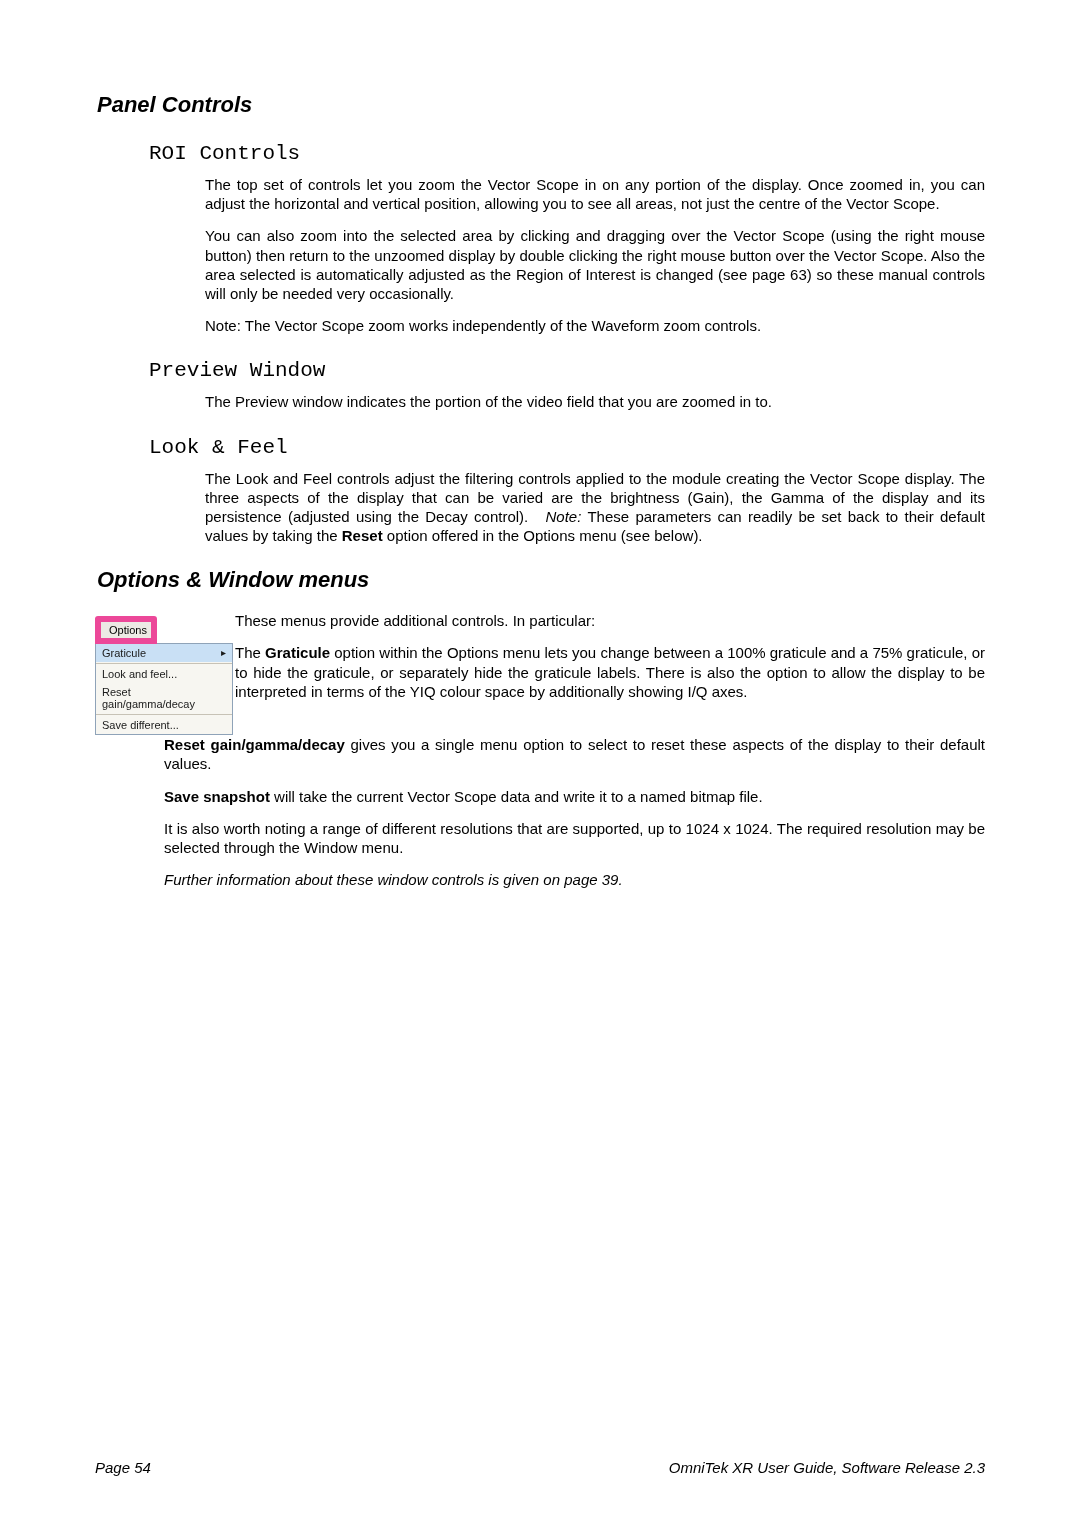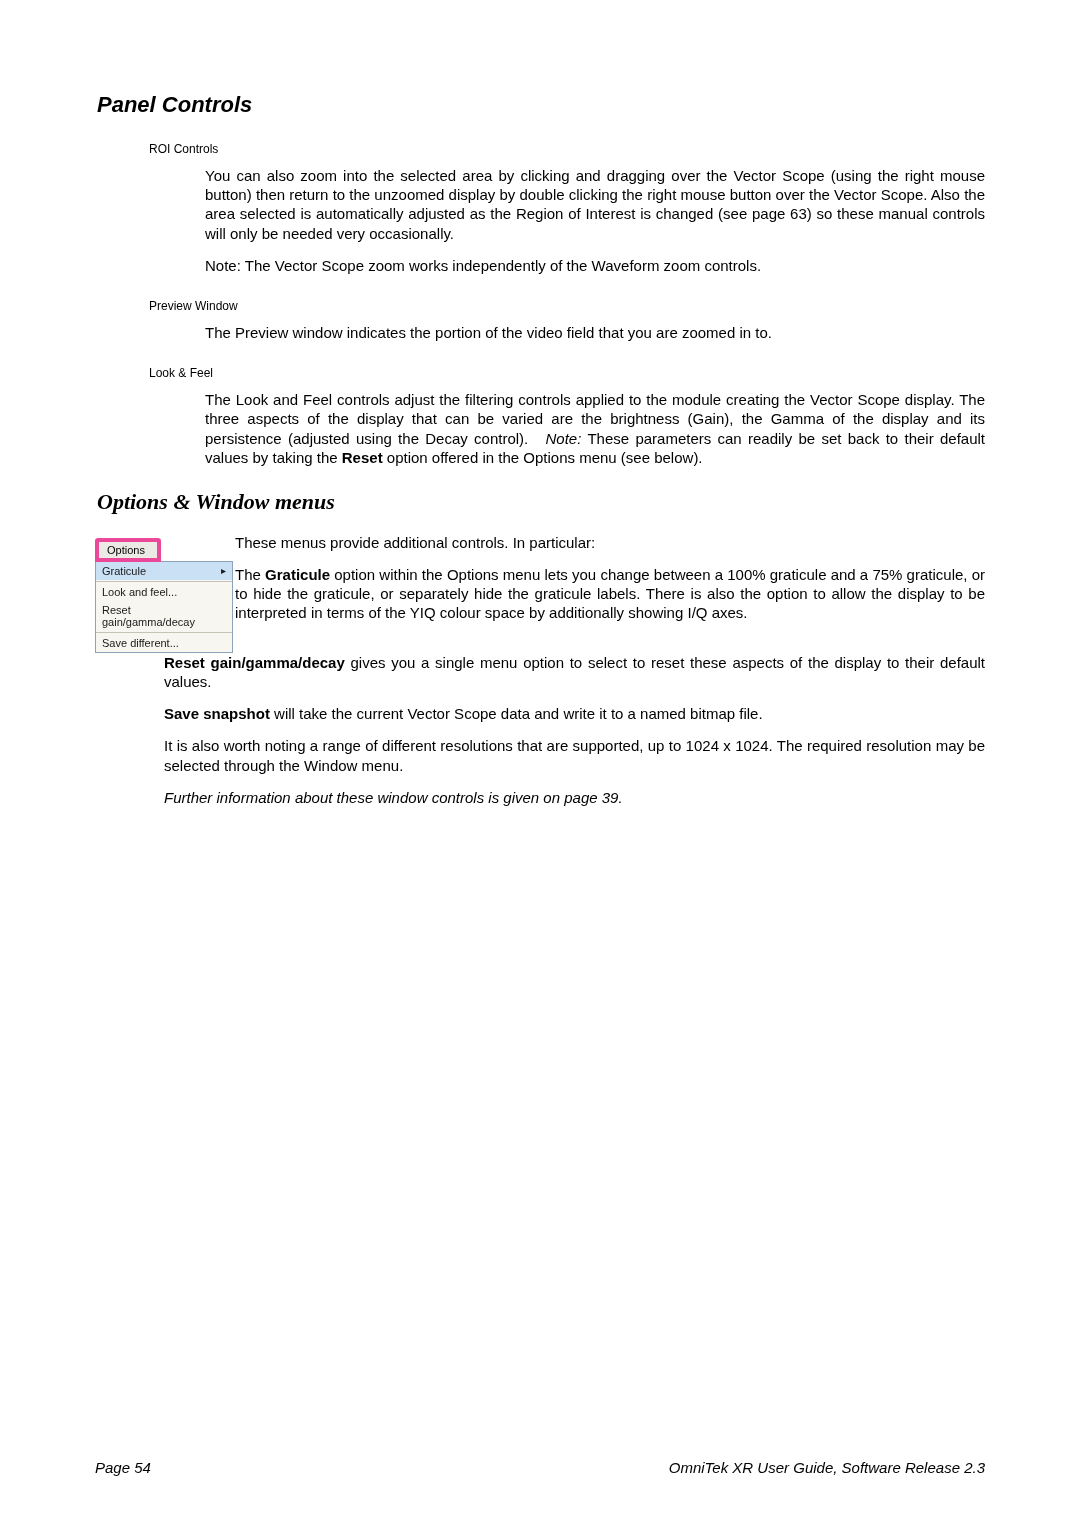--- a/index.html
+++ b/index.html
@@ -16,25 +16,26 @@
     width: 1080px;
   }
   .h1 {
     font-size: 22px;
     font-weight: bold;
     font-style: italic;
     margin-bottom: 18px;
     margin-left: 2px;
   }
   .h2 {
-    font-size: 12px;
+    font-size: 21px;
     font-weight: normal;
     margin-left: 54px;
     margin-top: 24px;
     margin-bottom: 10px;
+    font-family: Liberation Mono, monospace;
   }
   .body-block {
     margin-left: 110px;
     margin-right: 0;
   }
   .para {
     text-align: justify;
     line-height: 1.28;
     margin-bottom: 13px;
   }
@@ -48,23 +49,23 @@
   }
   .menu-wrap {
     float: left;
     width: 140px;
     margin-top: 4px;
     margin-left: 0px;
   }
   .menu-tab {
     display: inline-block;
     font-size: 11px;
-    padding: 2px 12px 2px 8px;
+    padding: 2px 4px 2px 8px;
     background: #eceae4;
-    border: 4px solid #ec4899;
+    border: 6px solid #ec4899;
     border-radius: 3px 3px 0 0;
     position: relative;
     top: 1px;
     z-index: 2;
   }
   .menu-box {
     border: 1px solid #8fa3b8;
     background: #f7f6f1;
     font-size: 11px;
     color: #1a1a1a;
@@ -112,37 +113,38 @@
 </style>
 </head>
 <body>
 
 <div class="page">
 
   <div class="h1">Panel Controls</div>
 
   <div class="h2">ROI Controls</div>
   <div class="body-block">
+    <p class="para">The top set of controls let you zoom the Vector Scope in on any portion of the display. Once zoomed in, you can adjust the horizontal and vertical position, allowing you to see all areas, not just the centre of the Vector Scope.</p>
     <p class="para">You can also zoom into the selected area by clicking and dragging over the Vector Scope (using the right mouse button) then return to the unzoomed display by double clicking the right mouse button over the Vector Scope. Also the area selected is automatically adjusted as the Region of Interest is changed (see page 63) so these manual controls will only be needed very occasionally.</p>
     <p class="para">Note: The Vector Scope zoom works independently of the Waveform zoom controls.</p>
   </div>
 
   <div class="h2">Preview Window</div>
   <div class="body-block">
     <p class="para">The Preview window indicates the portion of the video field that you are zoomed in to.</p>
   </div>
 
   <div class="h2">Look &amp; Feel</div>
   <div class="body-block">
     <p class="para">
       <span>The Look and Feel controls adjust the filtering controls applied to the module creating the Vector Scope display. The three aspects of the display that can be varied are the brightness (Gain), the Gamma of the display and its persistence (adjusted using the Decay control). </span><i>Note:</i><span> These parameters can readily be set back to their default values by taking the </span><b>Reset</b><span> option offered in the Options menu (see below).</span>
     </p>
   </div>
 
-  <div class="h1" style="margin-top:22px;font-family:Liberation Serif, serif;">Options &amp; Window menus</div>
+  <div class="h1" style="margin-top:22px;">Options &amp; Window menus</div>
 
   <div class="options-row">
     <div class="menu-wrap">
       <div class="menu-tab">Options</div>
       <div class="menu-box">
         <div class="row hl">
           <span>Graticule</span>
           <span class="arrow">▸</span>
         </div>
         <div class="sep"></div>

